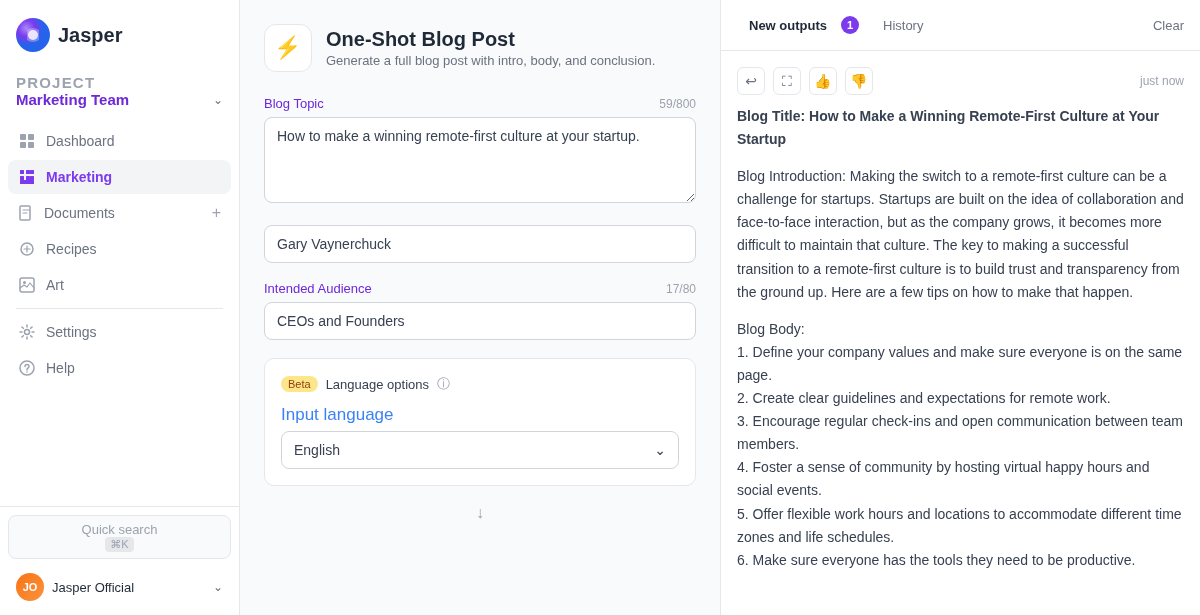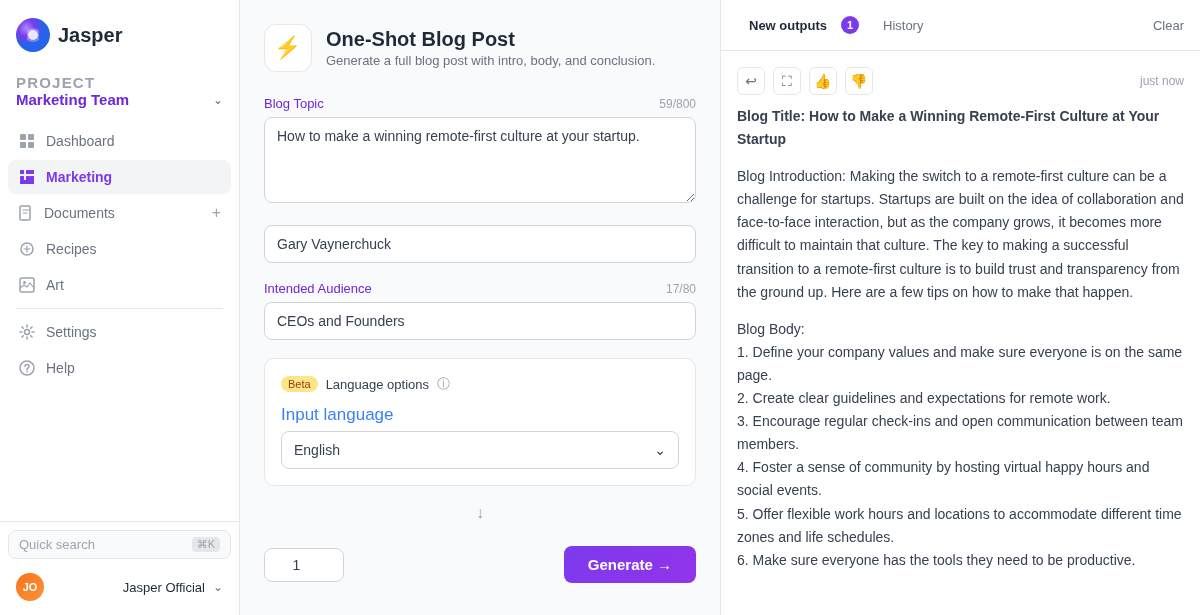--- a/index.html
+++ b/index.html
@@ -123,20 +123,21 @@
     .search-bar {
       display: flex;
       align-items: center;
       justify-content: space-between;
       background: #f9fafb;
       border: 1px solid #e5e7eb;
       border-radius: 8px;
       padding: 6px 10px;
       margin-bottom: 8px;
       cursor: text;
+      flex-direction: column;
     }
 
     .search-placeholder {
       font-size: 13px;
       color: #9ca3af;
     }
 
     .search-kbd {
       font-size: 11px;
       color: #9ca3af;
@@ -145,21 +146,20 @@
       padding: 1px 5px;
     }
 
     .user-row {
       display: flex;
       align-items: center;
       gap: 8px;
       padding: 6px 8px;
       border-radius: 8px;
       cursor: pointer;
-      text-align: right;
     }
 
     .avatar {
       width: 28px;
       height: 28px;
       border-radius: 50%;
       background: linear-gradient(135deg, #f97316, #fb923c);
       display: flex;
       align-items: center;
       justify-content: center;
@@ -635,24 +635,20 @@
     </div>
     <div class="input-language-label">Input language</div>
     <div class="language-select">
       <span>English</span>
       <span>⌄</span>
     </div>
   </div>
 
   <div class="scroll-down-indicator">↓</div>
 
-  <div class="bottom-bar">
-    <input type="number" class="quantity-input" min="1" max="10" value="1" style="">
-    <button class="generate-btn">Generate →</button>
-  </div>
 </main>
 
 <section class="output-panel">
   <div class="output-header">
     <div class="output-tab active">
       <span>New outputs</span>
       <div class="tab-badge">1</div>
     </div>
     <div class="output-tab">
       <span>History</span>

